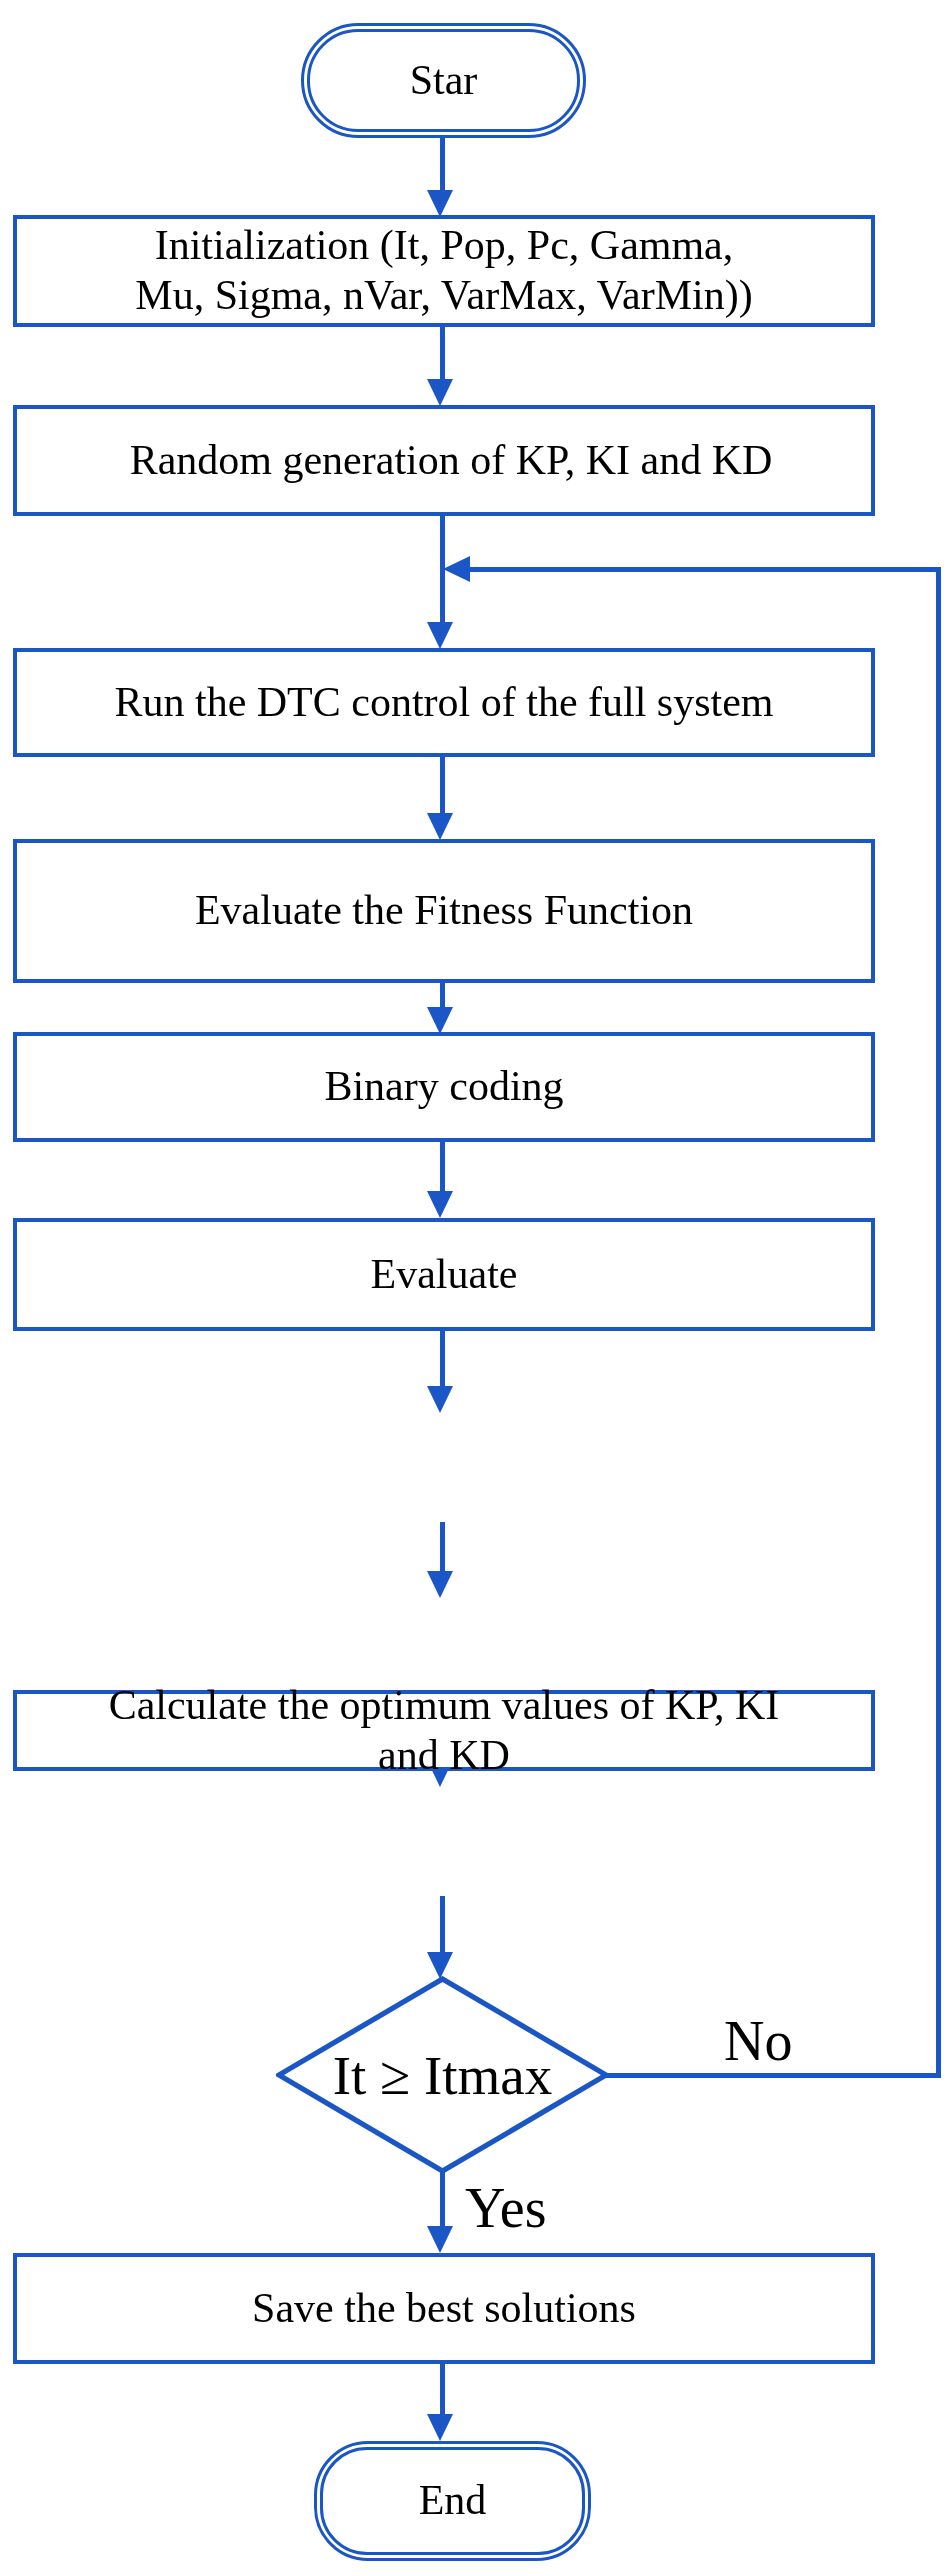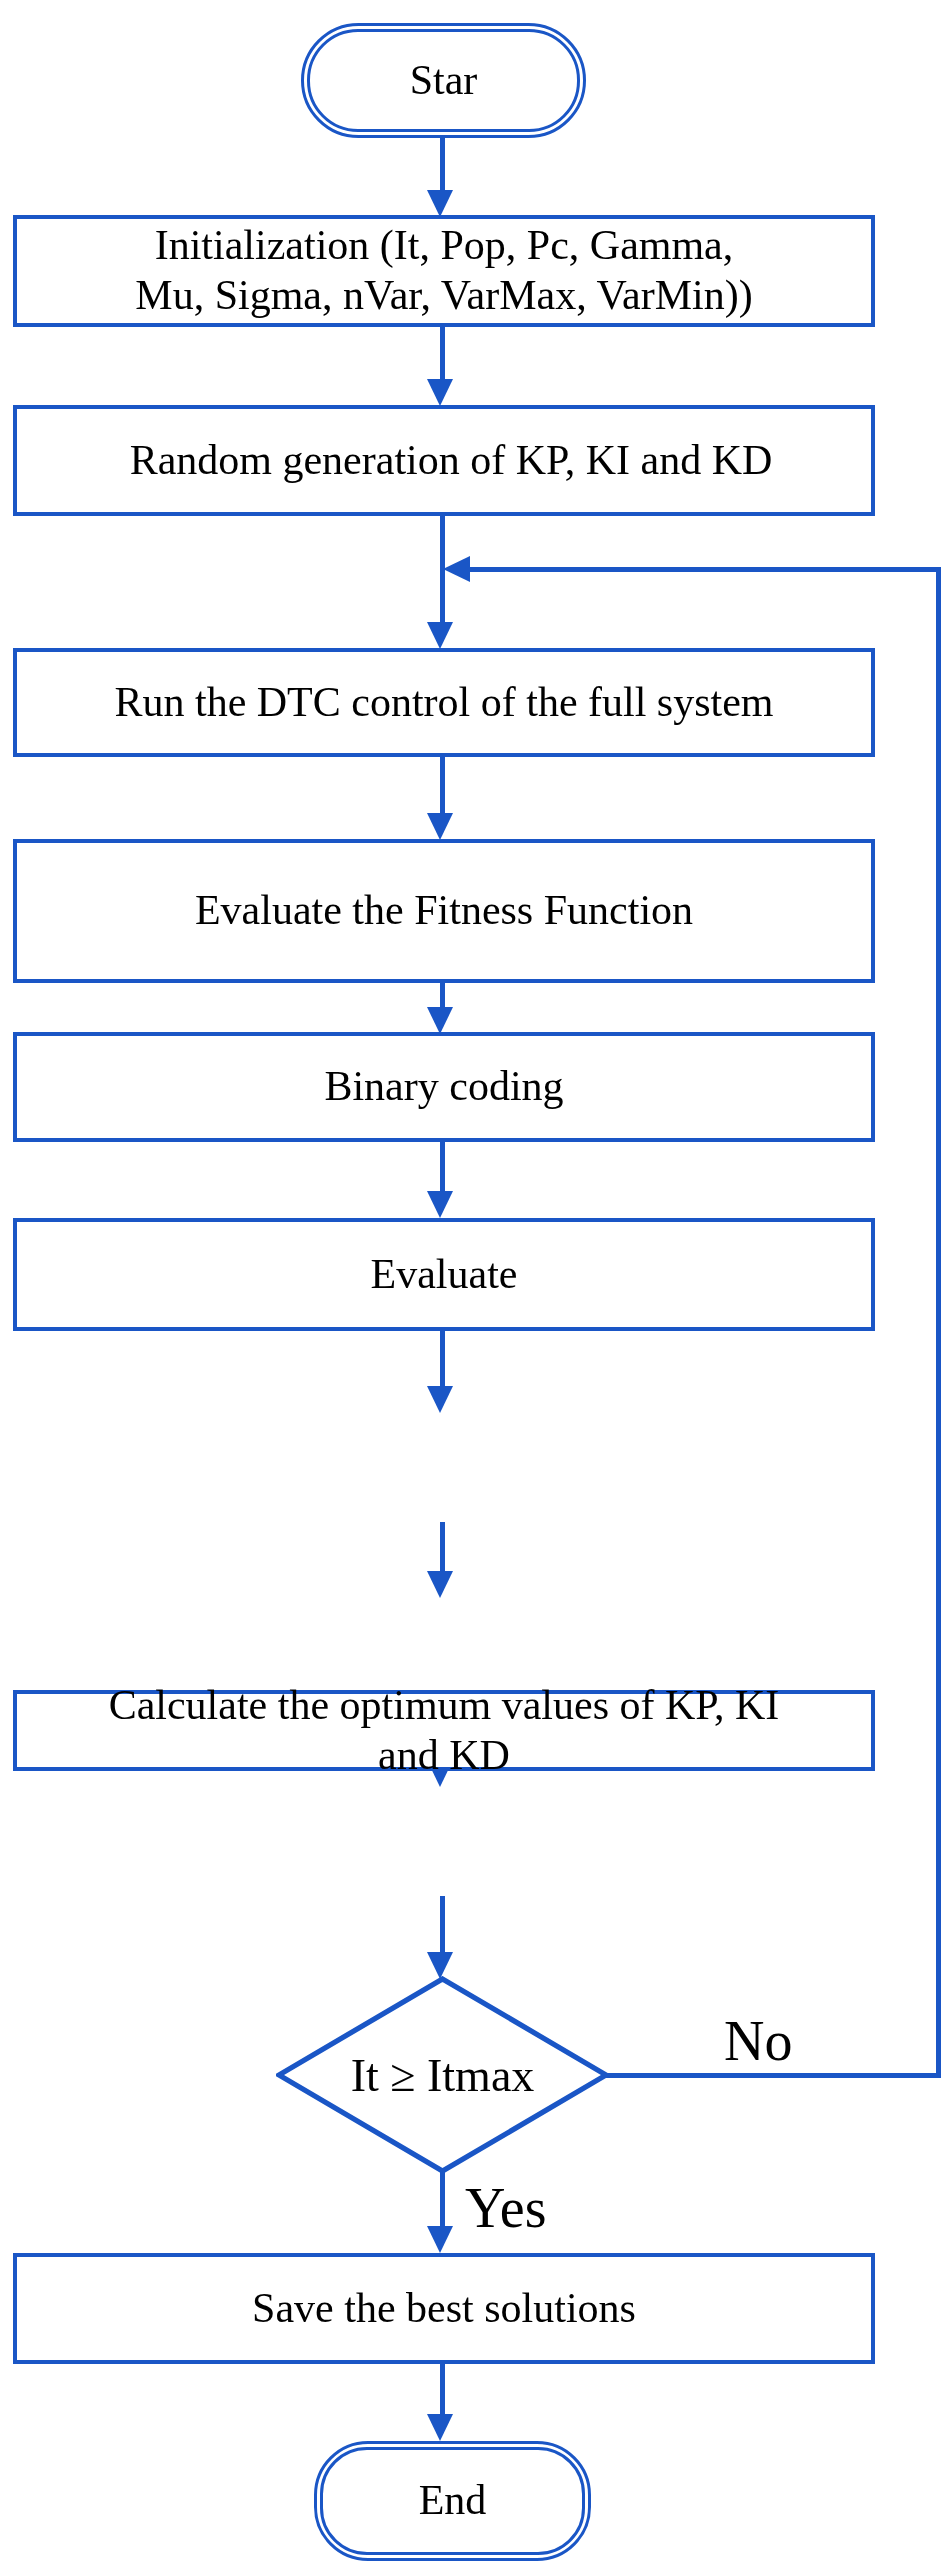--- a/index.html
+++ b/index.html
@@ -51,21 +51,21 @@
     border-top:13.4px solid transparent;
     border-bottom:13.4px solid transparent;
     border-right:27px solid var(--blue);
   }
   
   .diamond-wrap { position:absolute; left:276px; top:1976px; width:333px; height:198px; color:var(--blue); }
   .diamond-wrap svg { display:block; }
   .diamond-label {
     position:absolute; inset:0;
     display:flex; align-items:center; justify-content:center;
-    font-size:46px; color:var(--ink);
+    font-size:55px; color:var(--ink);
   }
   .edge-label {
     position:absolute;
     font-size:56px; color:var(--ink);
   }
 </style>
 </head>
 <body>
 
 <div class="canvas">

